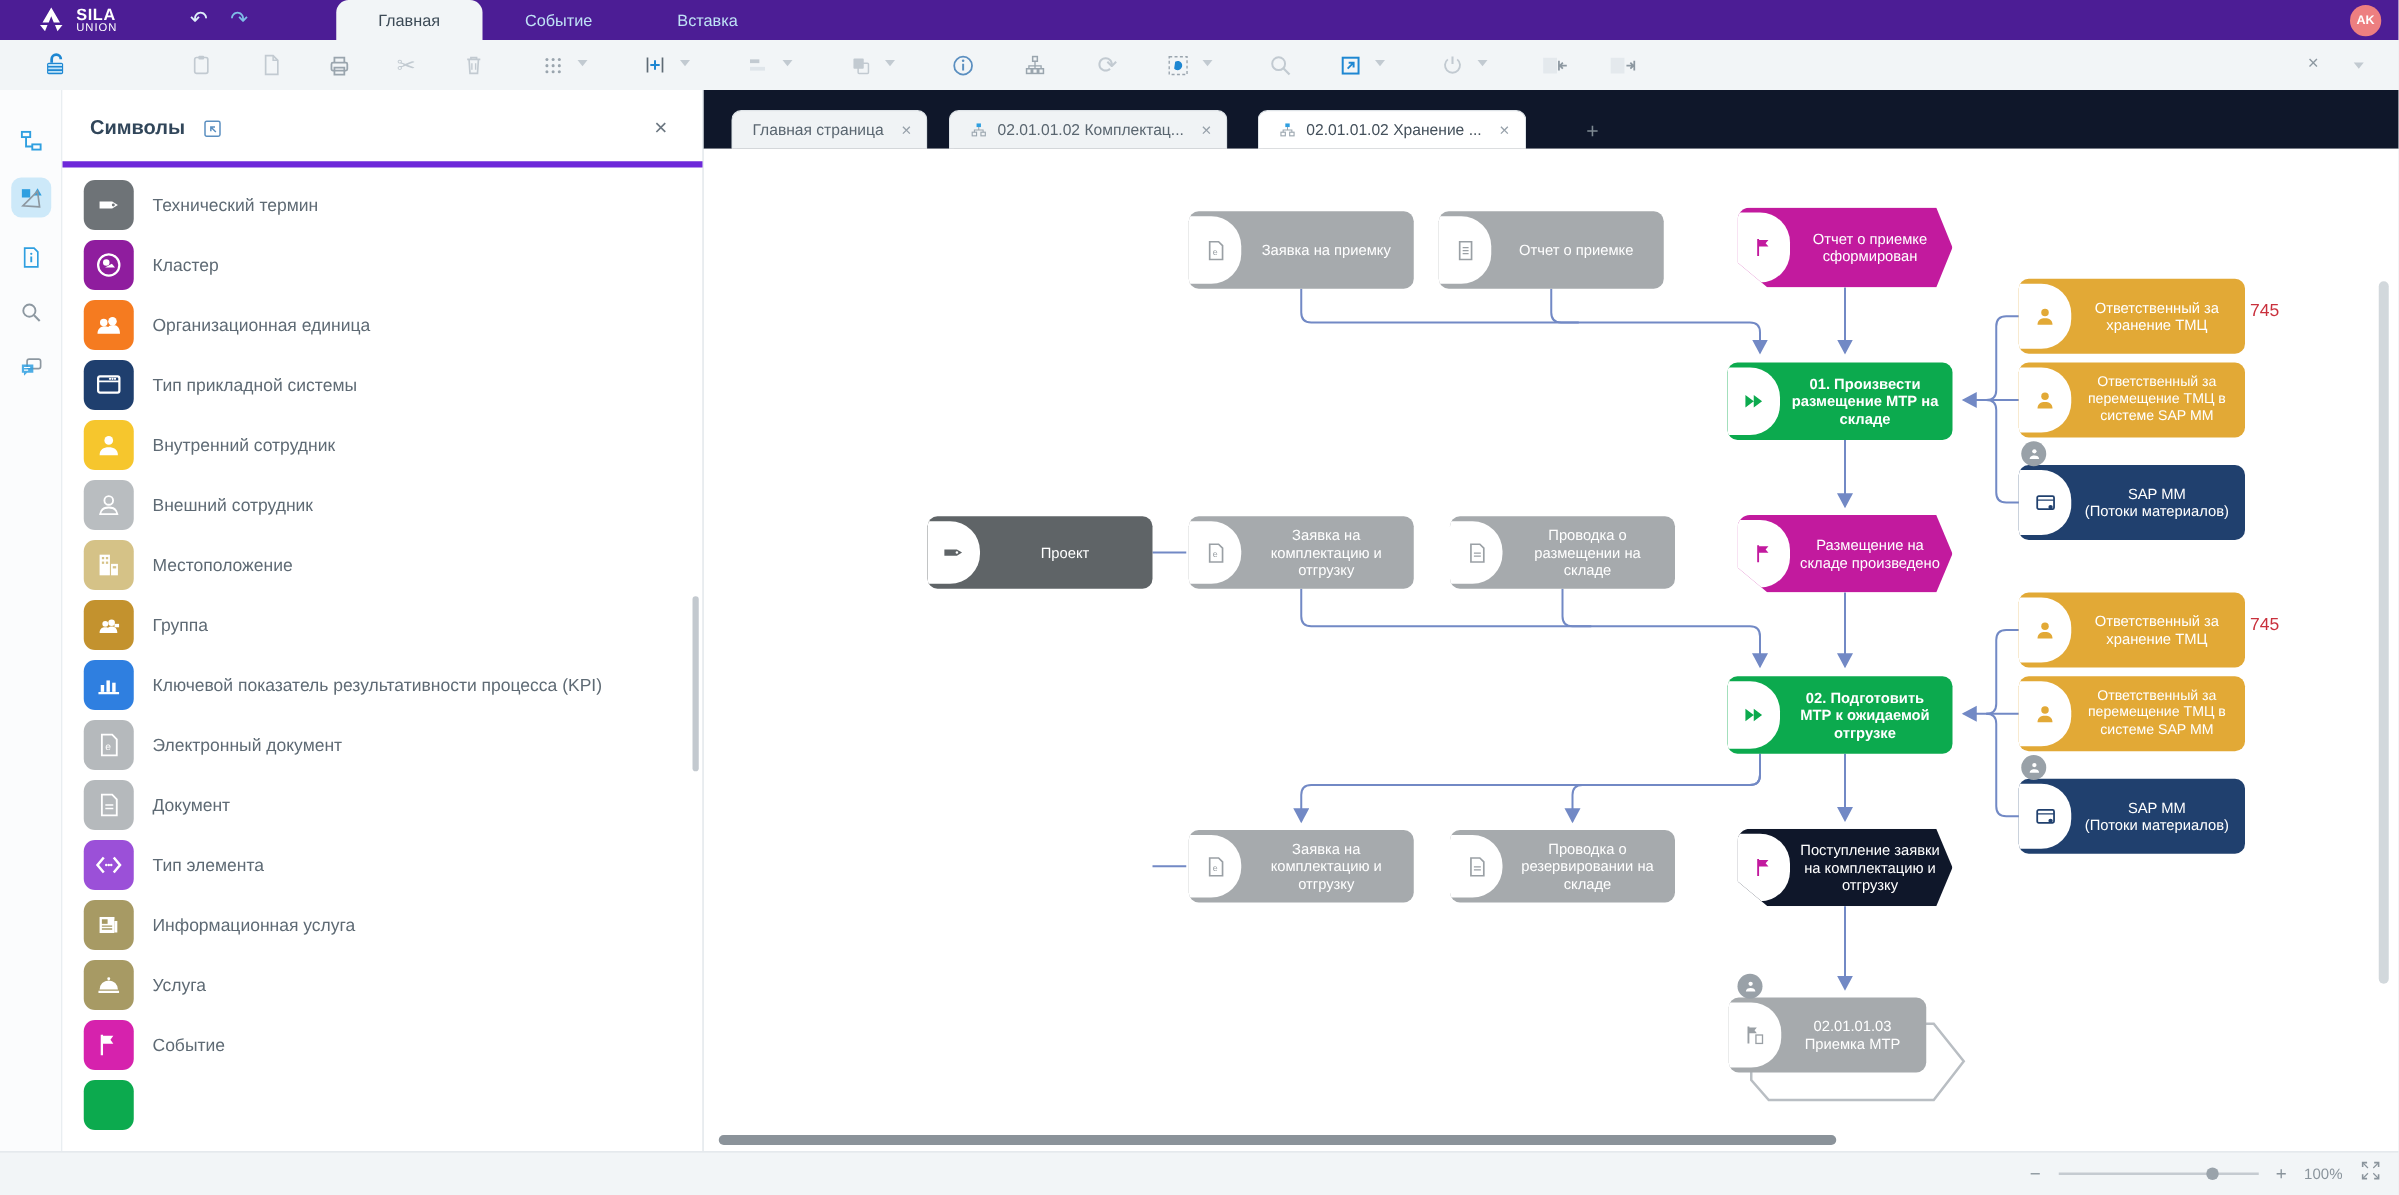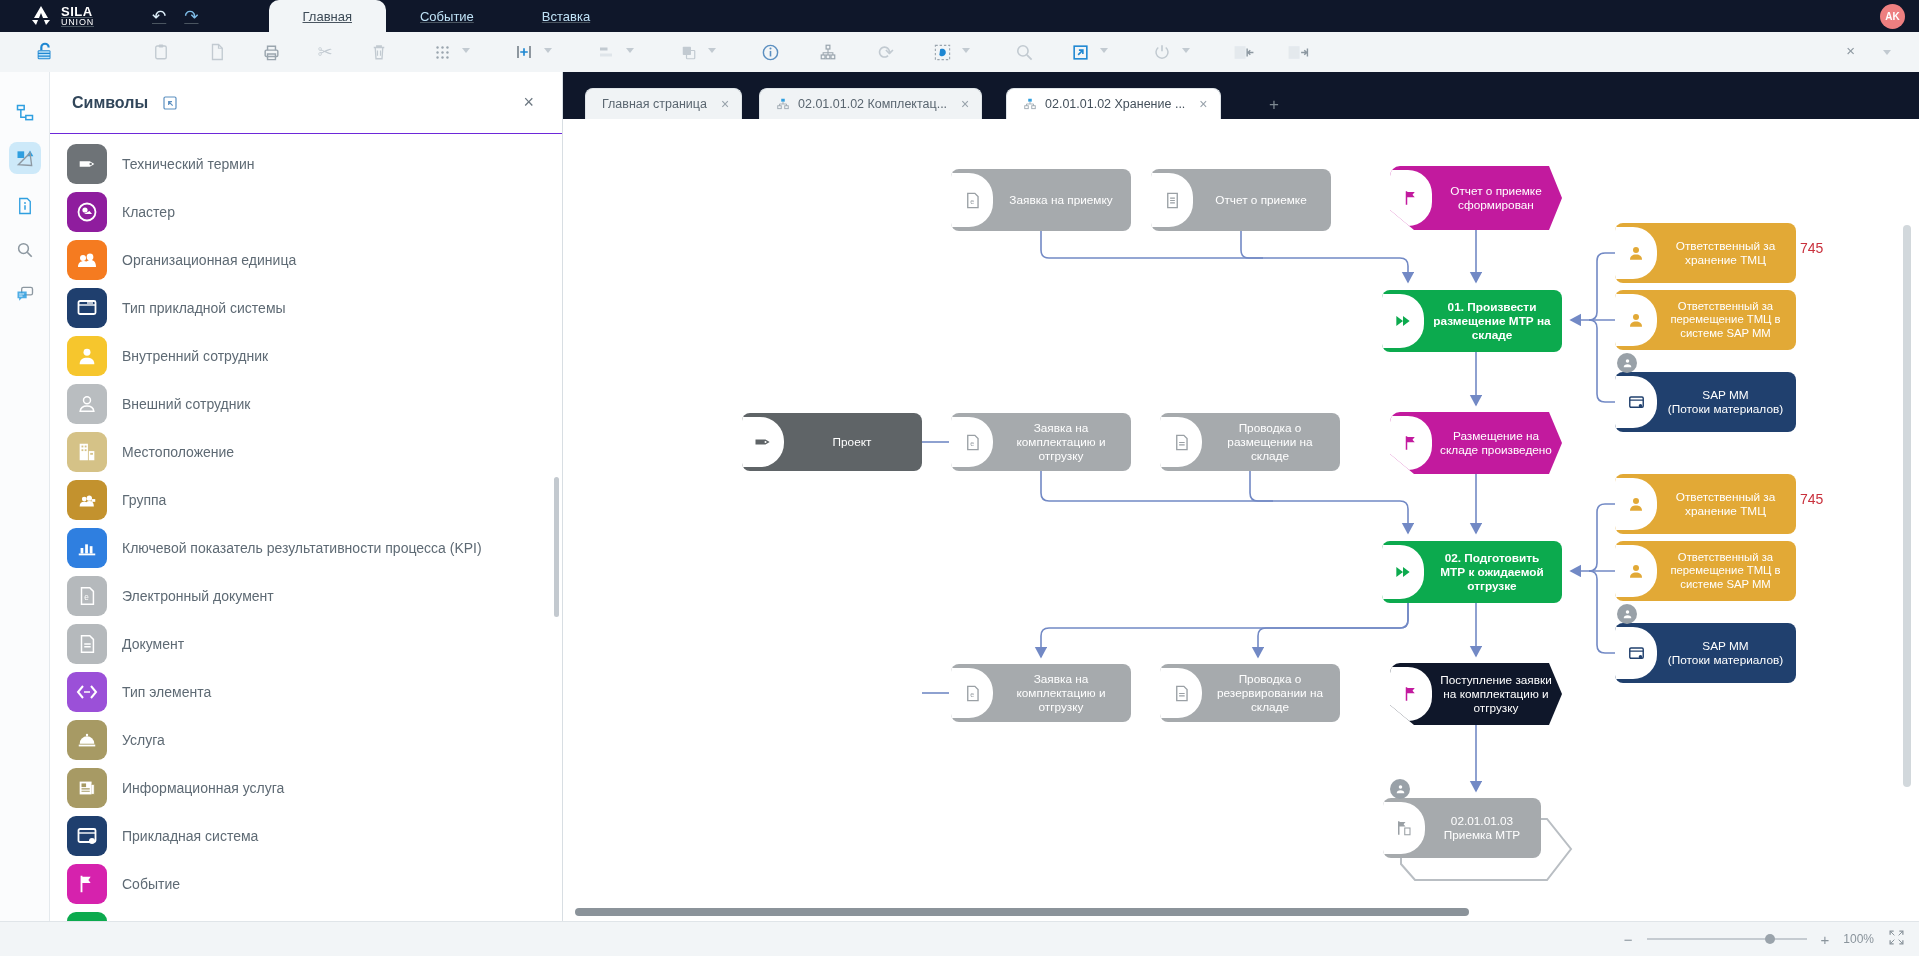--- a/index.html
+++ b/index.html
@@ -1,21 +1,21 @@
 <!DOCTYPE html>
 <html><head>
 <meta charset="utf-8">
 <style>
   html,body{margin:0;padding:0;background:#cfd6db;}
   *{box-sizing:border-box;}
   #app{position:relative;width:1919px;height:956px;background:#fff;overflow:hidden;
        font-family:"Liberation Sans","DejaVu Sans",sans-serif;color:#4a5560;}
 
   
-  #topbar{position:absolute;left:0;top:0;width:100%;height:32px;background:#0f172a;display:flex;align-items:center;text-decoration:underline;}
+  #topbar{position:absolute;left:0;top:0;width:100%;height:32px;background:#4c1d95;display:flex;align-items:center;}
   .brand{display:flex;align-items:center;margin-left:28px;gap:7px;}
   .brand-txt{color:#fff;line-height:1;}
   .brand-txt b{display:block;font-size:13px;letter-spacing:.5px;}
   .brand-txt span{display:block;font-size:9px;letter-spacing:.8px;}
   .undo-redo{display:flex;gap:18px;margin-left:58px;}
   .undo-redo .uicon{font-size:17px;color:#dff0fb;cursor:pointer;}
   .undo-redo .dim{color:#7fbde8;}
   .menu-tabs{display:flex;margin-left:70px;height:32px;align-items:flex-end;}
   .mtab{padding:0 34px;height:32px;display:flex;align-items:center;font-size:13px;color:#bfe2f6;cursor:pointer;}
   .mtab.active{background:#f2f5f7;color:#3c4a56;border-radius:10px 10px 0 0;}
@@ -29,21 +29,21 @@
         border-top:5px solid #c2cad1;cursor:pointer;}
   .tb-close{position:absolute;top:10px;font-size:15px;color:#8d98a1;cursor:pointer;}
 
   
   #rail{position:absolute;left:0;top:72px;width:50px;bottom:35px;background:#fbfcfd;border-right:1px solid #e4e9ed;}
   .rail-ic{position:absolute;left:9px;width:32px;height:32px;border-radius:8px;display:flex;align-items:center;justify-content:center;cursor:pointer;}
   .rail-ic.active{background:#cde9f9;}
 
   
   #panel{position:absolute;left:50px;top:72px;width:513px;bottom:35px;background:#fff;border-right:1px solid #d8dee3;}
-  .panel-head{position:absolute;left:0;top:0;right:0;height:62px;border-bottom:1px solid #6d28d9;}
+  .panel-head{position:absolute;left:0;top:0;right:0;height:62px;border-bottom:5px solid #6d28d9;}
   .panel-title{position:absolute;left:22px;top:22px;font-size:16px;font-weight:bold;color:#31465a;}
   .panel-title-ic{position:absolute;left:112px;top:23px;}
   .panel-close{position:absolute;right:28px;top:20px;font-size:18px;color:#6d7882;cursor:pointer;}
   .sym-list{position:absolute;left:0;top:68px;right:8px;bottom:0;overflow:hidden;}
   .sym-row{display:flex;align-items:center;height:48px;padding-left:17px;cursor:pointer;}
   .sym-ic{width:40px;height:40px;border-radius:9px;flex:0 0 40px;display:flex;align-items:center;justify-content:center;color:#fff;}
   .sym-lb{margin-left:15px;font-size:14px;color:#5e6a74;}
   .panel-scroll{position:absolute;right:3px;top:405px;width:5px;height:140px;border-radius:3px;background:#c3c9cf;}
 
   
@@ -404,47 +404,37 @@
               <circle cx="10" cy="12" r="1" fill="#fff"></circle>
               <circle cx="12" cy="12" r="1" fill="#fff"></circle>
               <circle cx="14" cy="12" r="1" fill="#fff"></circle>
             </svg>
           </span>
         <span class="sym-lb">Тип элемента</span>
       </div>
       <div class="sym-row">
         <span class="sym-ic" style="background:#a79a64">
             <svg width="22" height="22" viewBox="0 0 24 24">
-              <path d="M4 16a8 8 0 0 1 16 0z" fill="#fff"></path>
-              <circle cx="12" cy="6.5" r="1.3" fill="#fff"></circle>
-              <path d="M3 18h18" stroke="#fff" stroke-width="2"></path>
-            </svg>
-          </span>
-        <span class="sym-lb">Услуга</span>
-      </div>
-      <div class="sym-row">
-        <span class="sym-ic" style="background:#a79a64">
-            <svg width="22" height="22" viewBox="0 0 24 24">
               <rect x="4" y="5" width="13" height="14" fill="#fff"></rect>
               <rect x="6" y="7" width="5" height="4" fill="#a79a64"></rect>
               <path d="M6 13h9M6 15.5h9" stroke="#a79a64" stroke-width="1.2"></path>
               <path d="M17 8h3v11h-3" fill="#fff" stroke="#a79a64" stroke-width="1"></path>
             </svg>
           </span>
         <span class="sym-lb">Информационная услуга</span>
       </div>
       <div class="sym-row">
-        <span class="sym-ic" style="background:#1f3f6e">
-            <svg width="24" height="24" viewBox="0 0 24 24">
-              <rect x="3.5" y="5" width="17" height="13" rx="1.5" fill="none" stroke="#fff" stroke-width="1.8"></rect>
-              <path d="M3.5 9h17" stroke="#fff" stroke-width="1.4"></path>
-              <circle cx="17" cy="17" r="3" fill="#fff"></circle>
-            </svg>
-          </span>
-        <span class="sym-lb">Прикладная система</span>
+        <span class="sym-ic" style="background:#a79a64">
+            <svg width="22" height="22" viewBox="0 0 24 24">
+              <path d="M4 16a8 8 0 0 1 16 0z" fill="#fff"></path>
+              <circle cx="12" cy="6.5" r="1.3" fill="#fff"></circle>
+              <path d="M3 18h18" stroke="#fff" stroke-width="2"></path>
+            </svg>
+          </span>
+        <span class="sym-lb">Услуга</span>
       </div>
       <div class="sym-row">
         <span class="sym-ic" style="background:#d622ad">
             <svg width="22" height="22" viewBox="0 0 24 24">
               <path d="M6 3v18" stroke="#fff" stroke-width="2"></path>
               <path d="M6 4h10l-2.5 3.5L16 11H6z" fill="#fff"></path>
             </svg>
           </span>
         <span class="sym-lb">Событие</span>
       </div>

